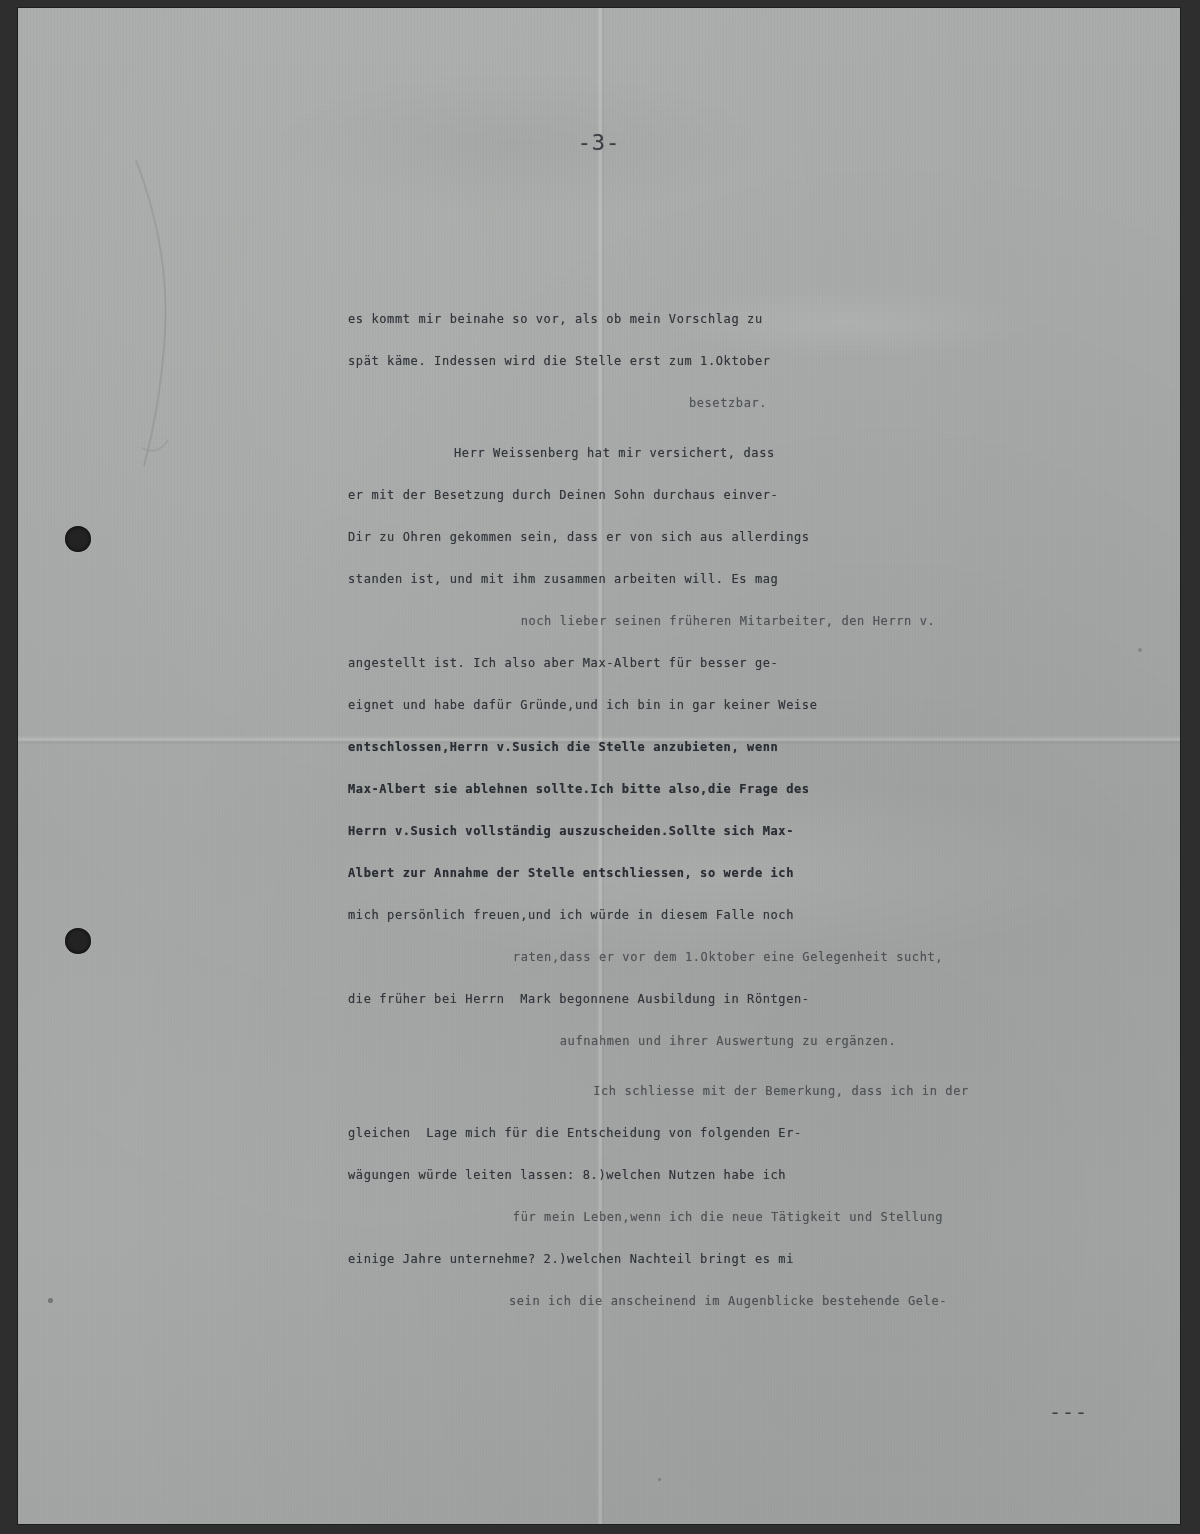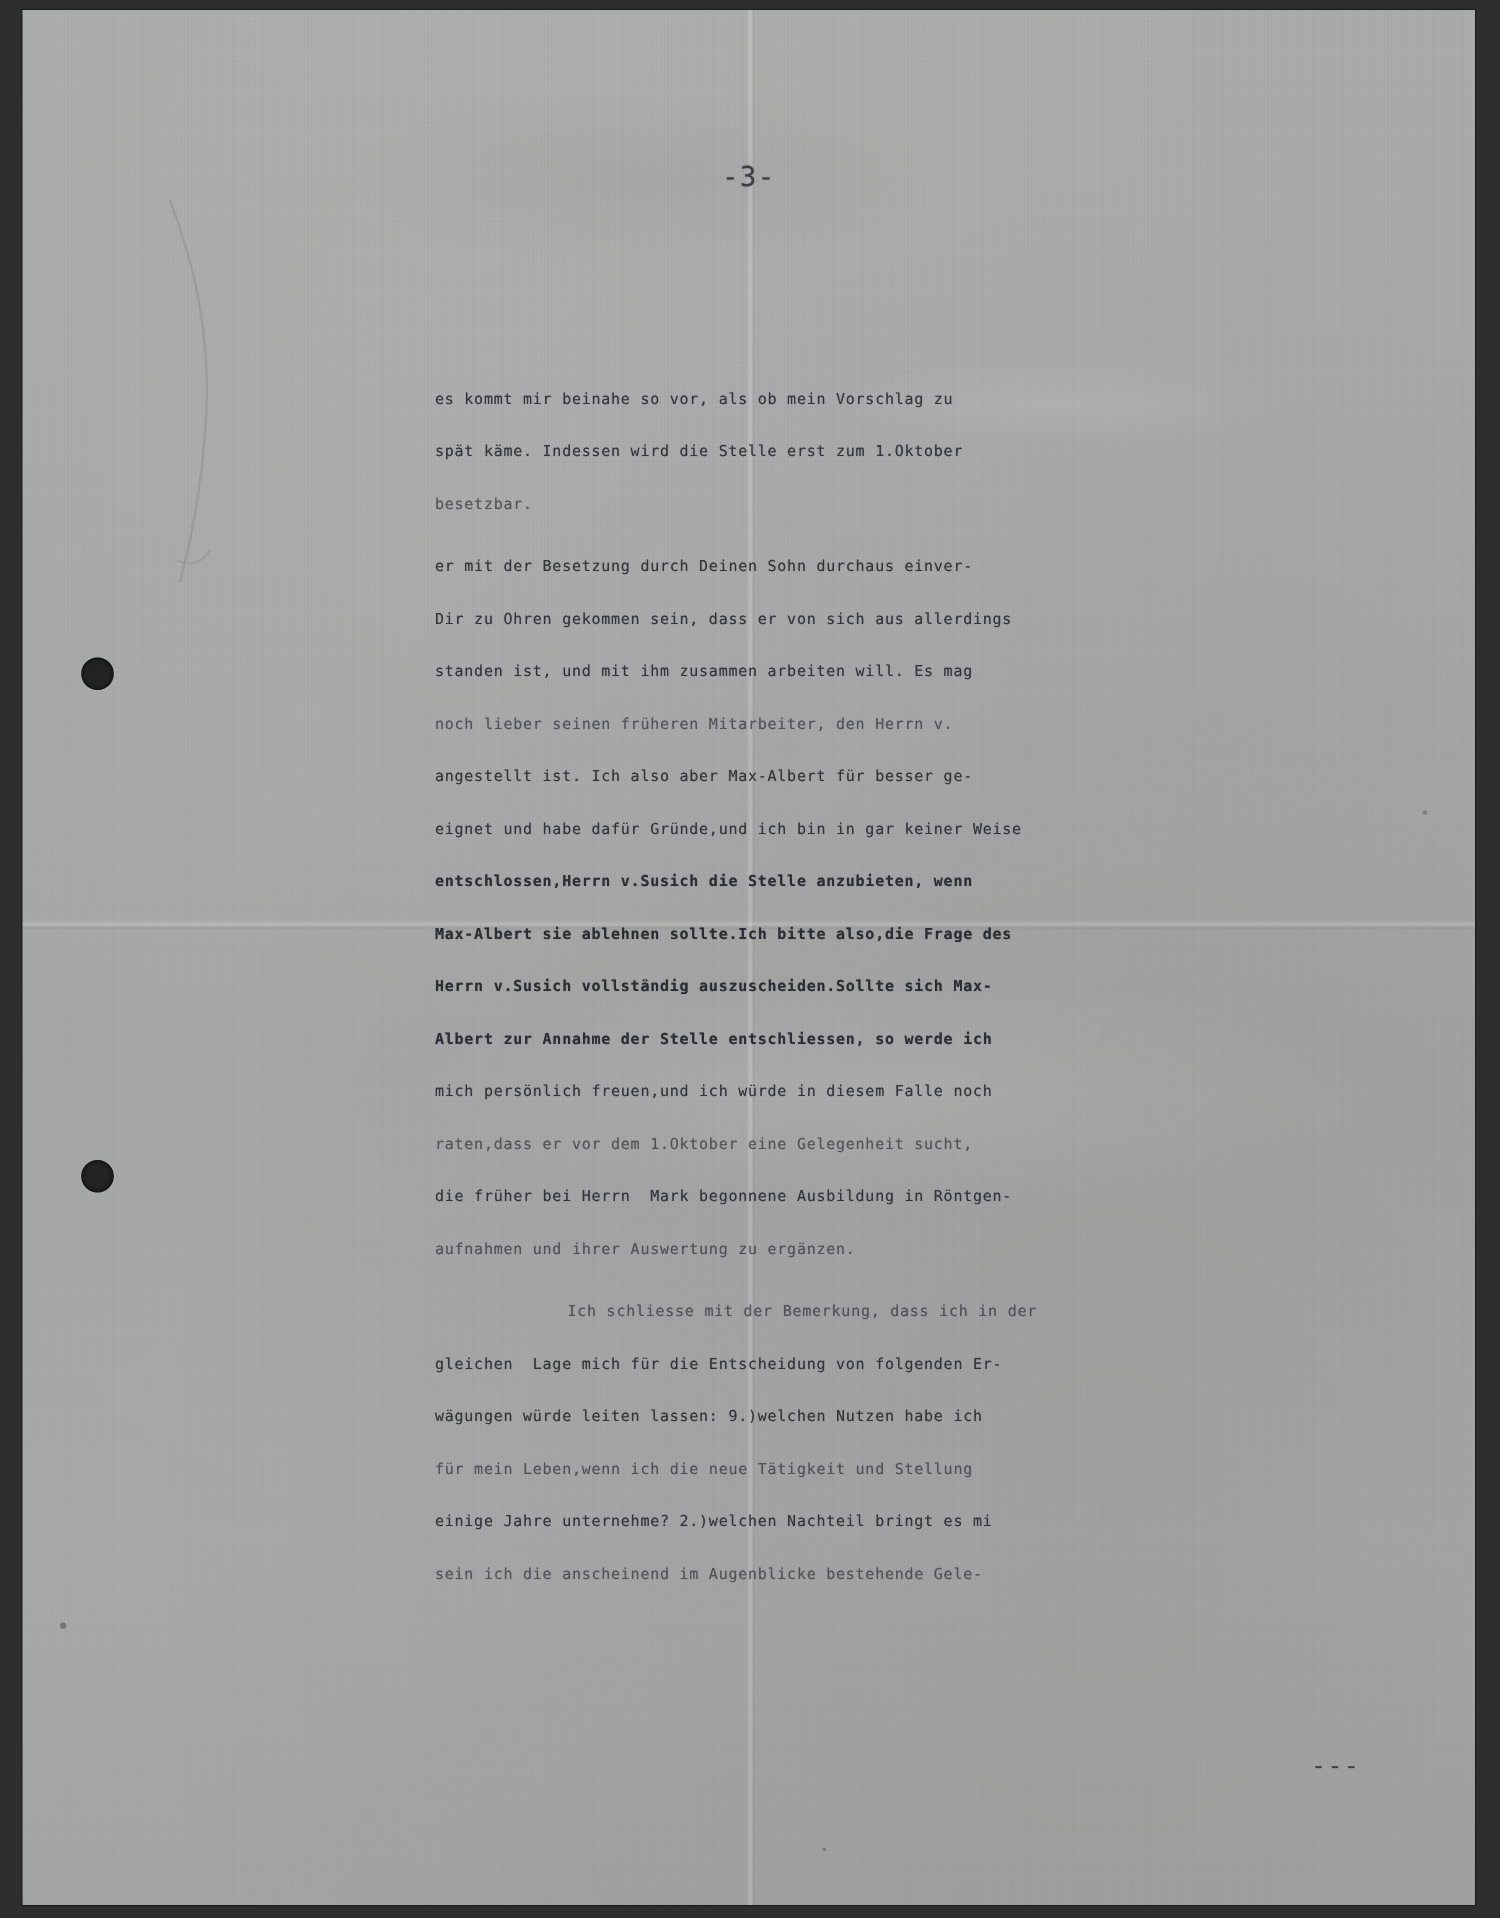--- a/index.html
+++ b/index.html
@@ -128,21 +128,21 @@
   .line {
     font-size: 12px;
     line-height: 42px;
     letter-spacing: 0.6px;
     color: #262a30;
     white-space: pre;
     text-shadow: 0 0 0.7px rgba(40,45,52,0.55);
     opacity: 0.9;
   }
   .line.indent { text-indent: 106px; }
-  .line.faint { opacity: 0.66; }
+  .line.faint { opacity: 0.66; text-align: center; }
   .line.strong { opacity: 0.96; font-weight: bold; }
 
   #dashes {
     position: absolute;
     right: 92px;
     top: 1392px;
     font-size: 20px;
     letter-spacing: 1px;
     color: #2a2e34;
     opacity: 0.85;
@@ -181,39 +181,40 @@
 
     <div id="page-number">-3-</div>
 
     <div id="body-text">
         <div class="para">
           <div class="line">es kommt mir beinahe so vor, als ob mein Vorschlag zu</div>
           <div class="line">spät käme. Indessen wird die Stelle erst zum 1.Oktober</div>
           <div class="line faint">besetzbar.</div>
         </div>
         <div class="para">
+          <div class="line indent">Herr Weissenberg hat mir versichert, dass</div>
           <div class="line">er mit der Besetzung durch Deinen Sohn durchaus einver-</div>
           <div class="line">Dir zu Ohren gekommen sein, dass er von sich aus allerdings</div>
           <div class="line">standen ist, und mit ihm zusammen arbeiten will. Es mag</div>
           <div class="line faint">noch lieber seinen früheren Mitarbeiter, den Herrn v.</div>
           <div class="line">angestellt ist. Ich also aber Max-Albert für besser ge-</div>
           <div class="line">eignet und habe dafür Gründe,und ich bin in gar keiner Weise</div>
           <div class="line strong">entschlossen,Herrn v.Susich die Stelle anzubieten, wenn</div>
           <div class="line strong">Max-Albert sie ablehnen sollte.Ich bitte also,die Frage des</div>
           <div class="line strong">Herrn v.Susich vollständig auszuscheiden.Sollte sich Max-</div>
           <div class="line strong">Albert zur Annahme der Stelle entschliessen, so werde ich</div>
           <div class="line">mich persönlich freuen,und ich würde in diesem Falle noch</div>
           <div class="line faint">raten,dass er vor dem 1.Oktober eine Gelegenheit sucht,</div>
           <div class="line">die früher bei Herrn  Mark begonnene Ausbildung in Röntgen-</div>
           <div class="line faint">aufnahmen und ihrer Auswertung zu ergänzen.</div>
         </div>
         <div class="para">
           <div class="line indent faint">Ich schliesse mit der Bemerkung, dass ich in der</div>
           <div class="line">gleichen  Lage mich für die Entscheidung von folgenden Er-</div>
-          <div class="line">wägungen würde leiten lassen: 9.)welchen Nutzen habe ich</div>
+          <div class="line">wägungen würde leiten lassen: 8.)welchen Nutzen habe ich</div>
           <div class="line faint">für mein Leben,wenn ich die neue Tätigkeit und Stellung</div>
           <div class="line">einige Jahre unternehme? 2.)welchen Nachteil bringt es mi</div>
           <div class="line faint">sein ich die anscheinend im Augenblicke bestehende Gele-</div>
         </div>
       </div>
 
     <div id="dashes">---</div>
 
   </div>
 </div>

